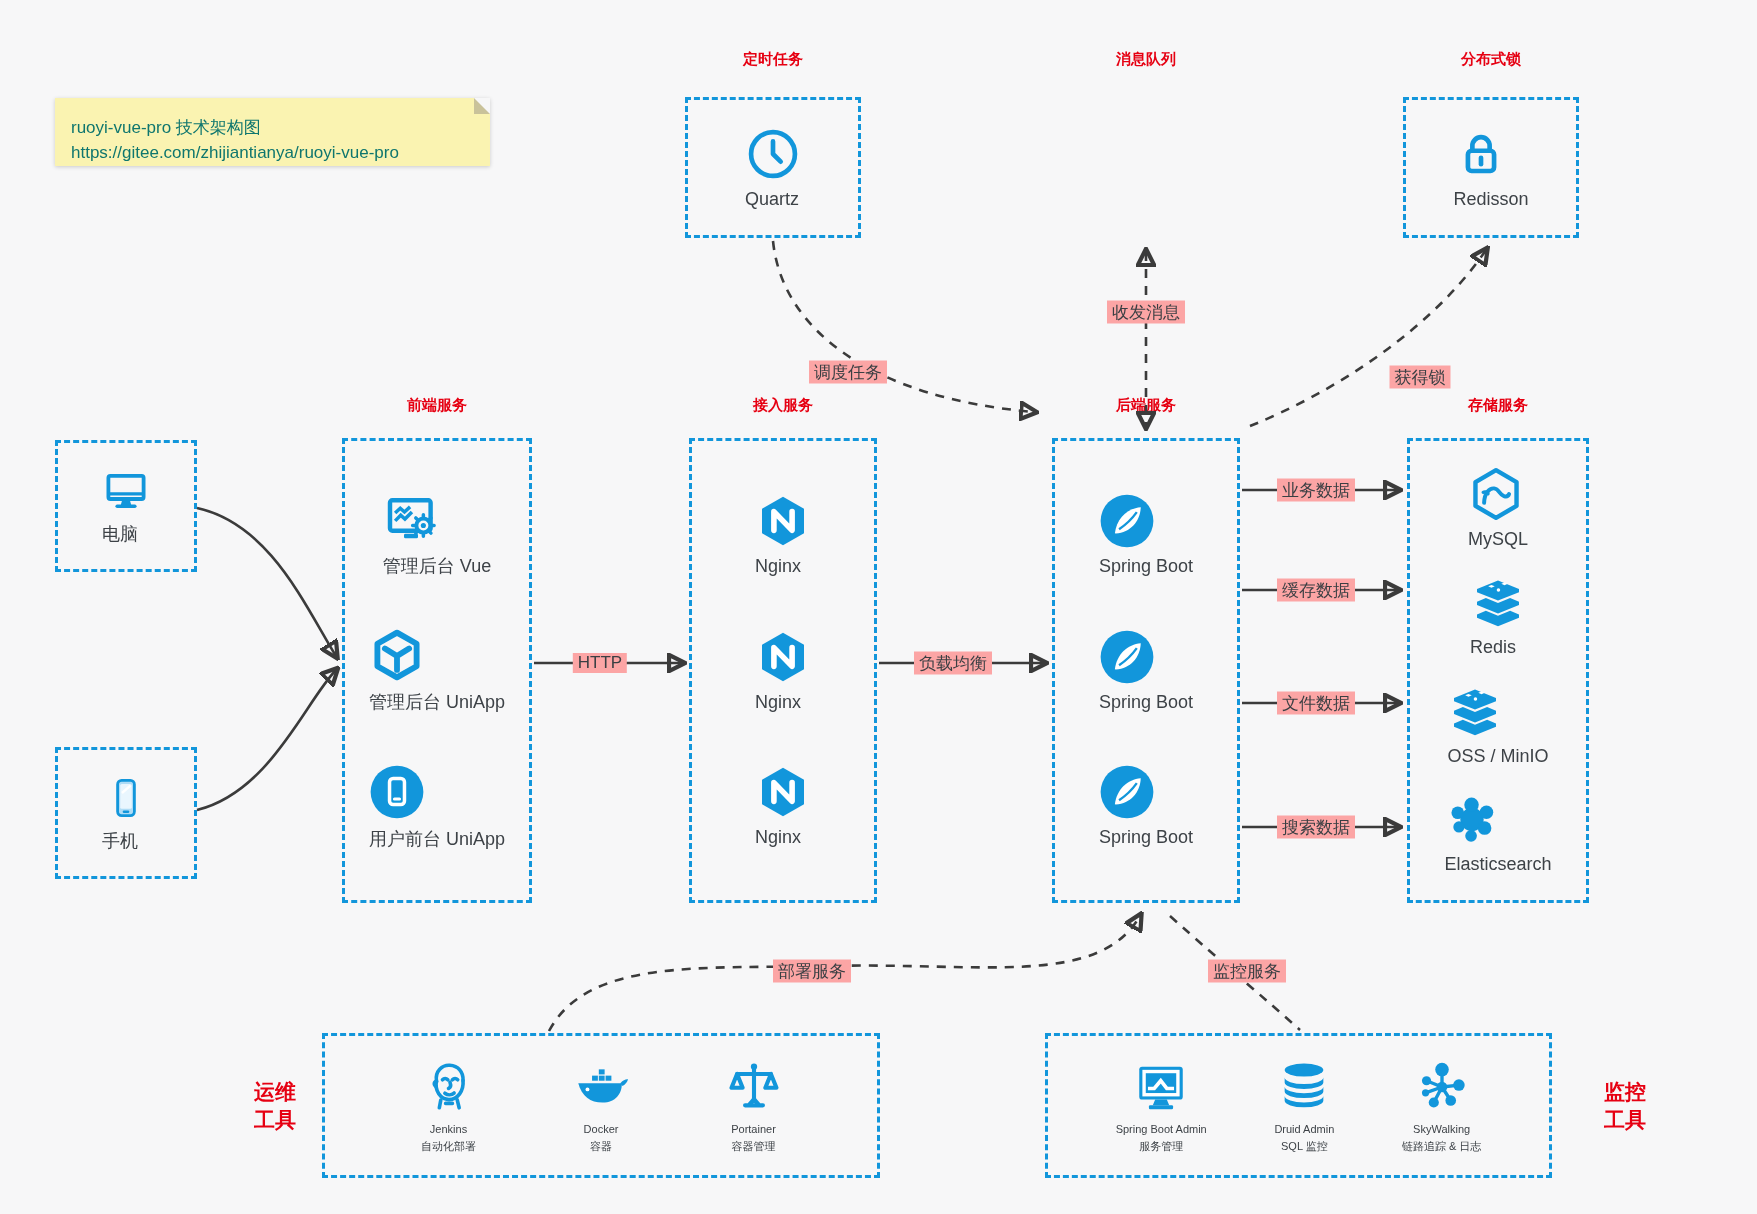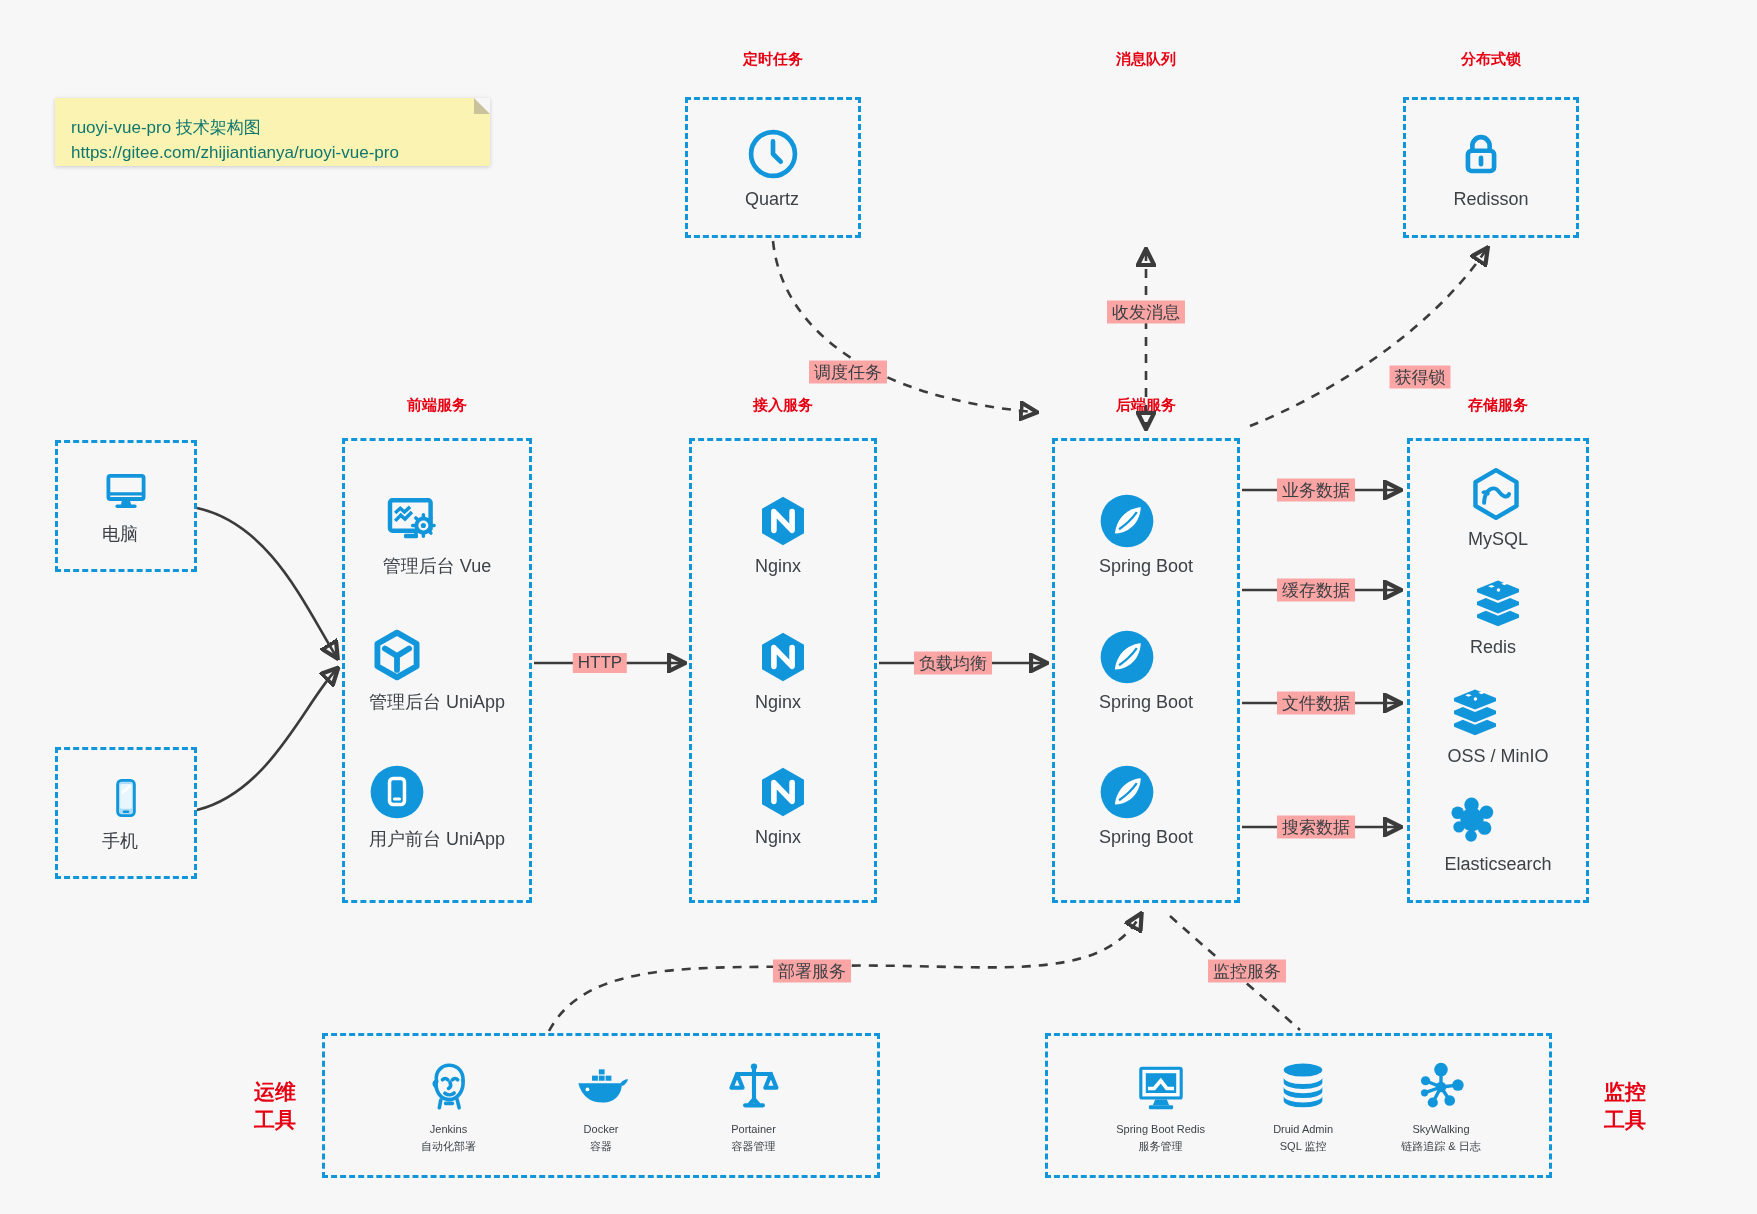--- a/index.html
+++ b/index.html
@@ -372,21 +372,21 @@
       </div>
     </div>
   </div>
 
   <div class="dbox" style="left:1045px;top:1033px;width:507px;height:145px">
     <div class="brow">
       <div class="bnode">
         <svg class="ic">
             <use href="#sym-sba"></use>
           </svg>
-        <div class="bname">Spring Boot Redis</div>
+        <div class="bname">Spring Boot Admin</div>
         <div class="bdesc">服务管理</div>
       </div>
       <div class="bnode">
         <svg class="ic">
             <use href="#sym-druid"></use>
           </svg>
         <div class="bname">Druid Admin</div>
         <div class="bdesc">SQL 监控</div>
       </div>
       <div class="bnode">

